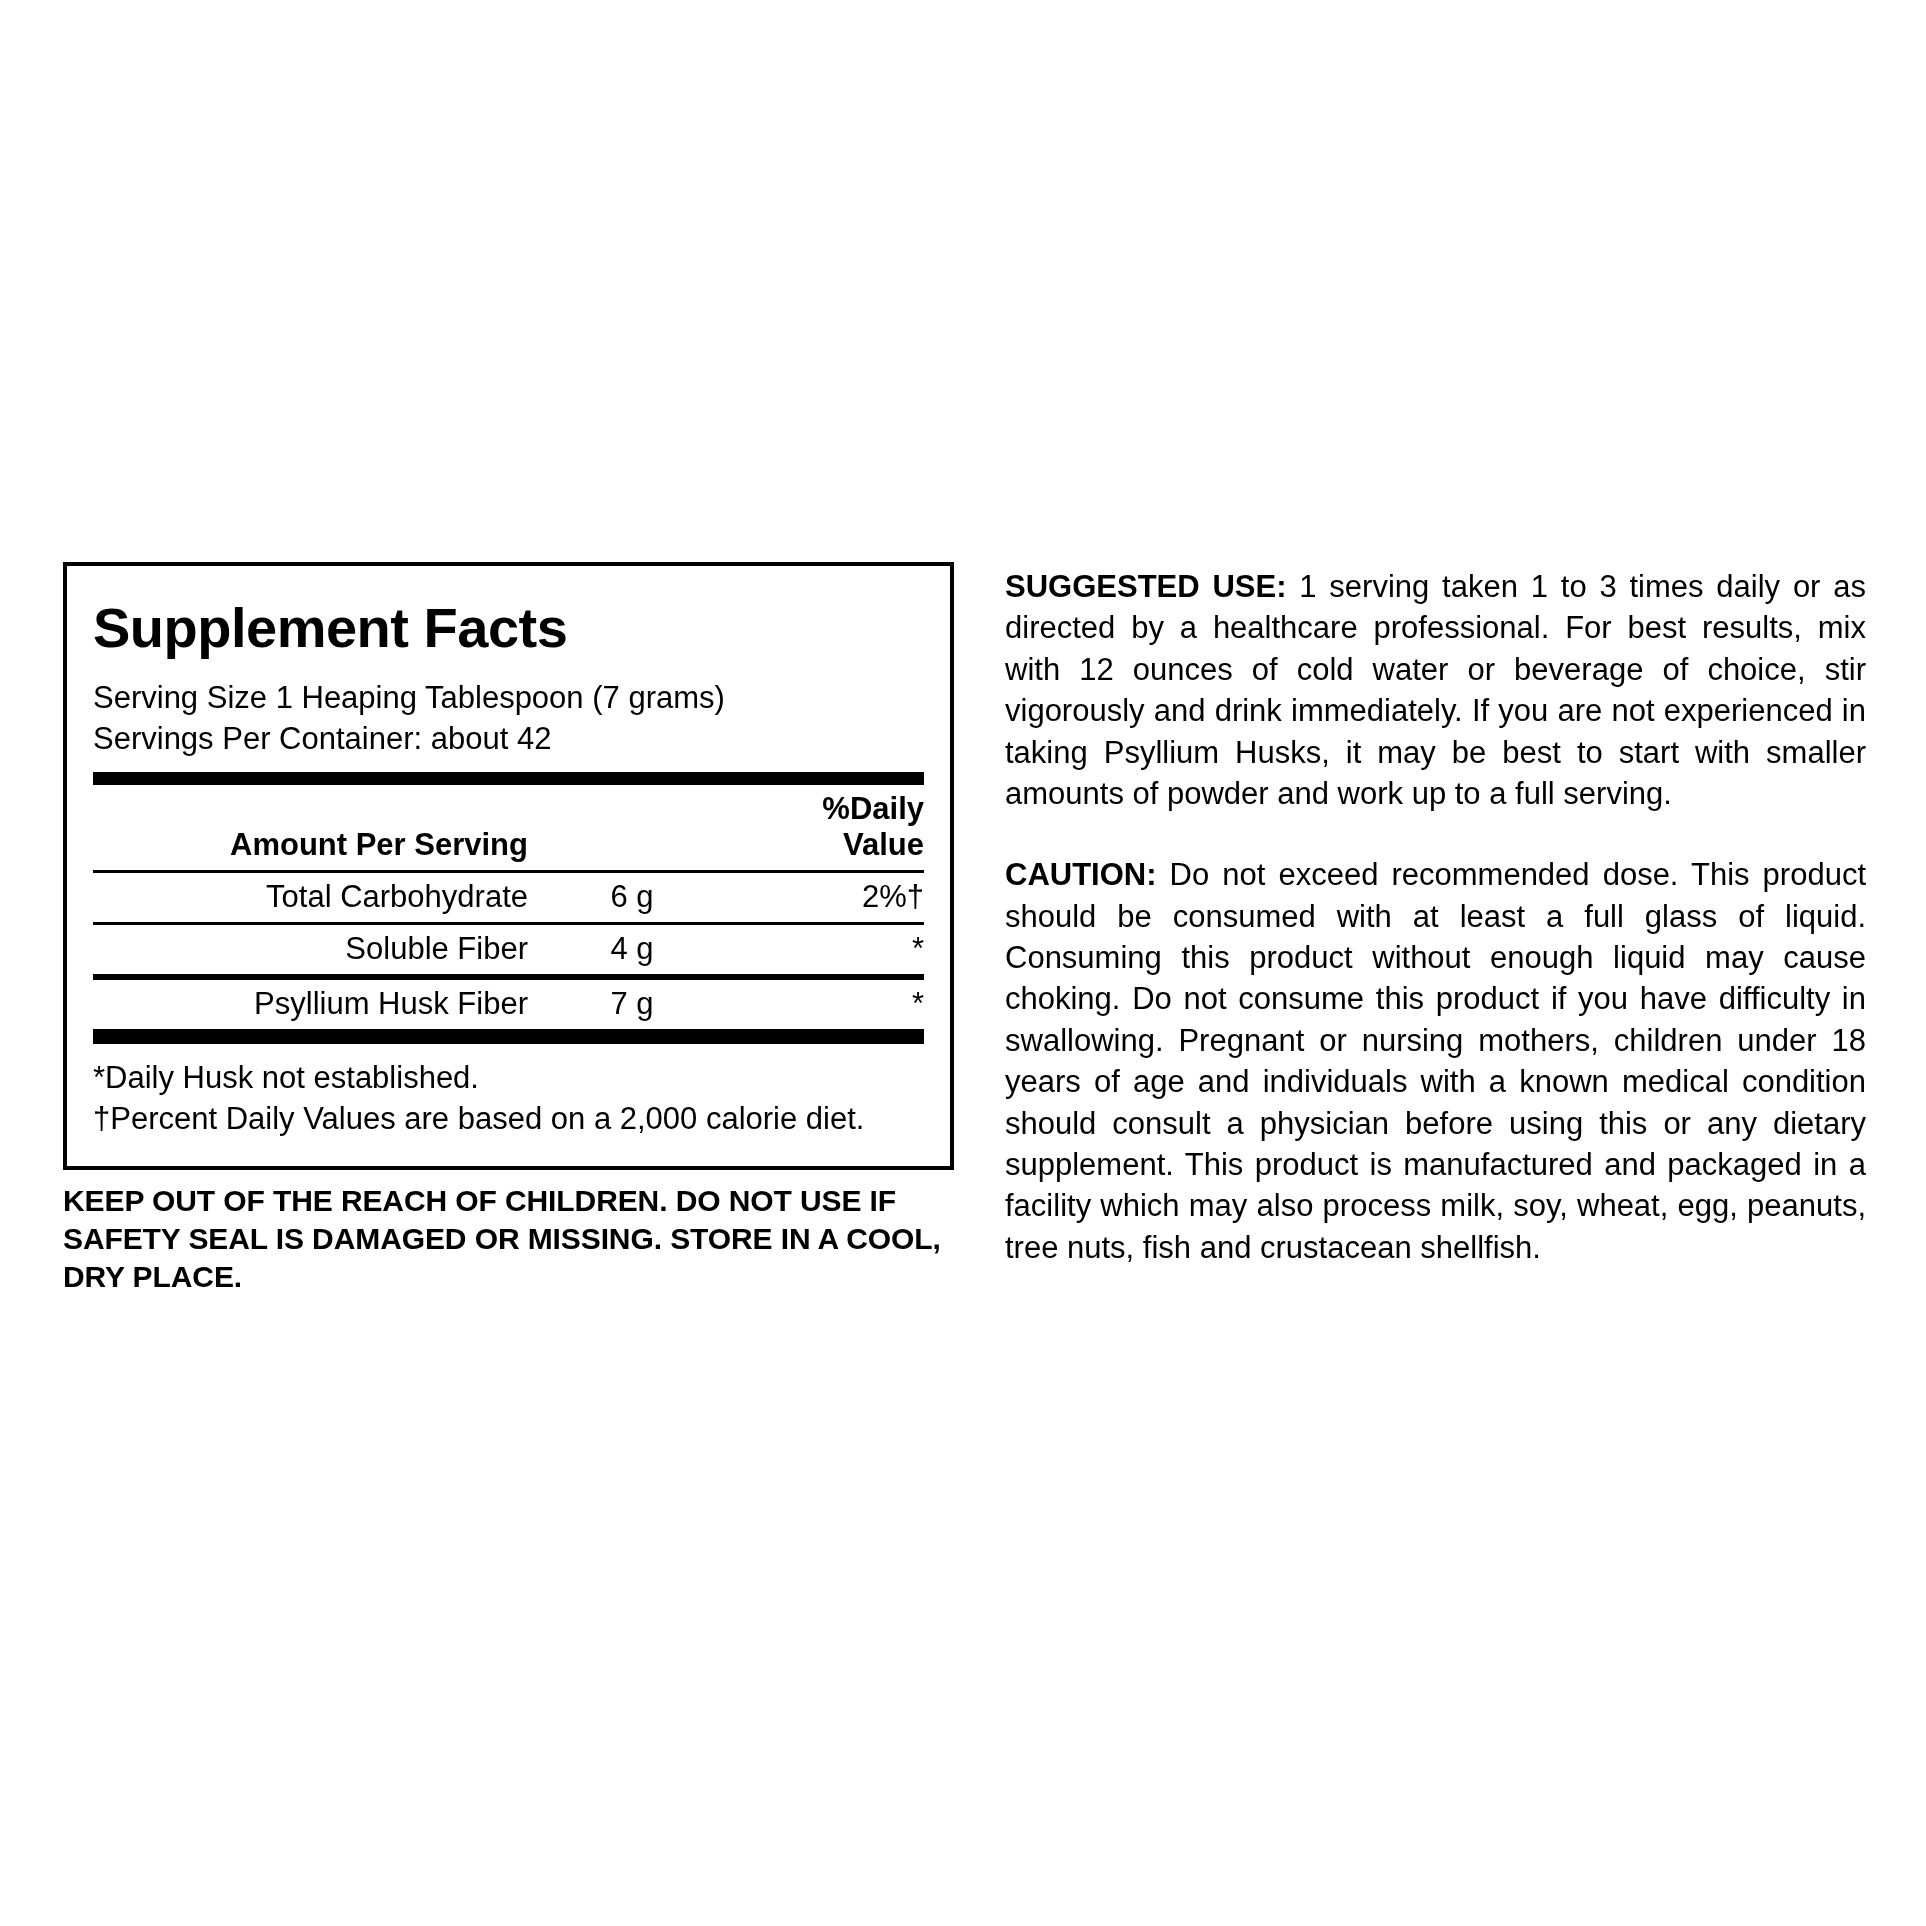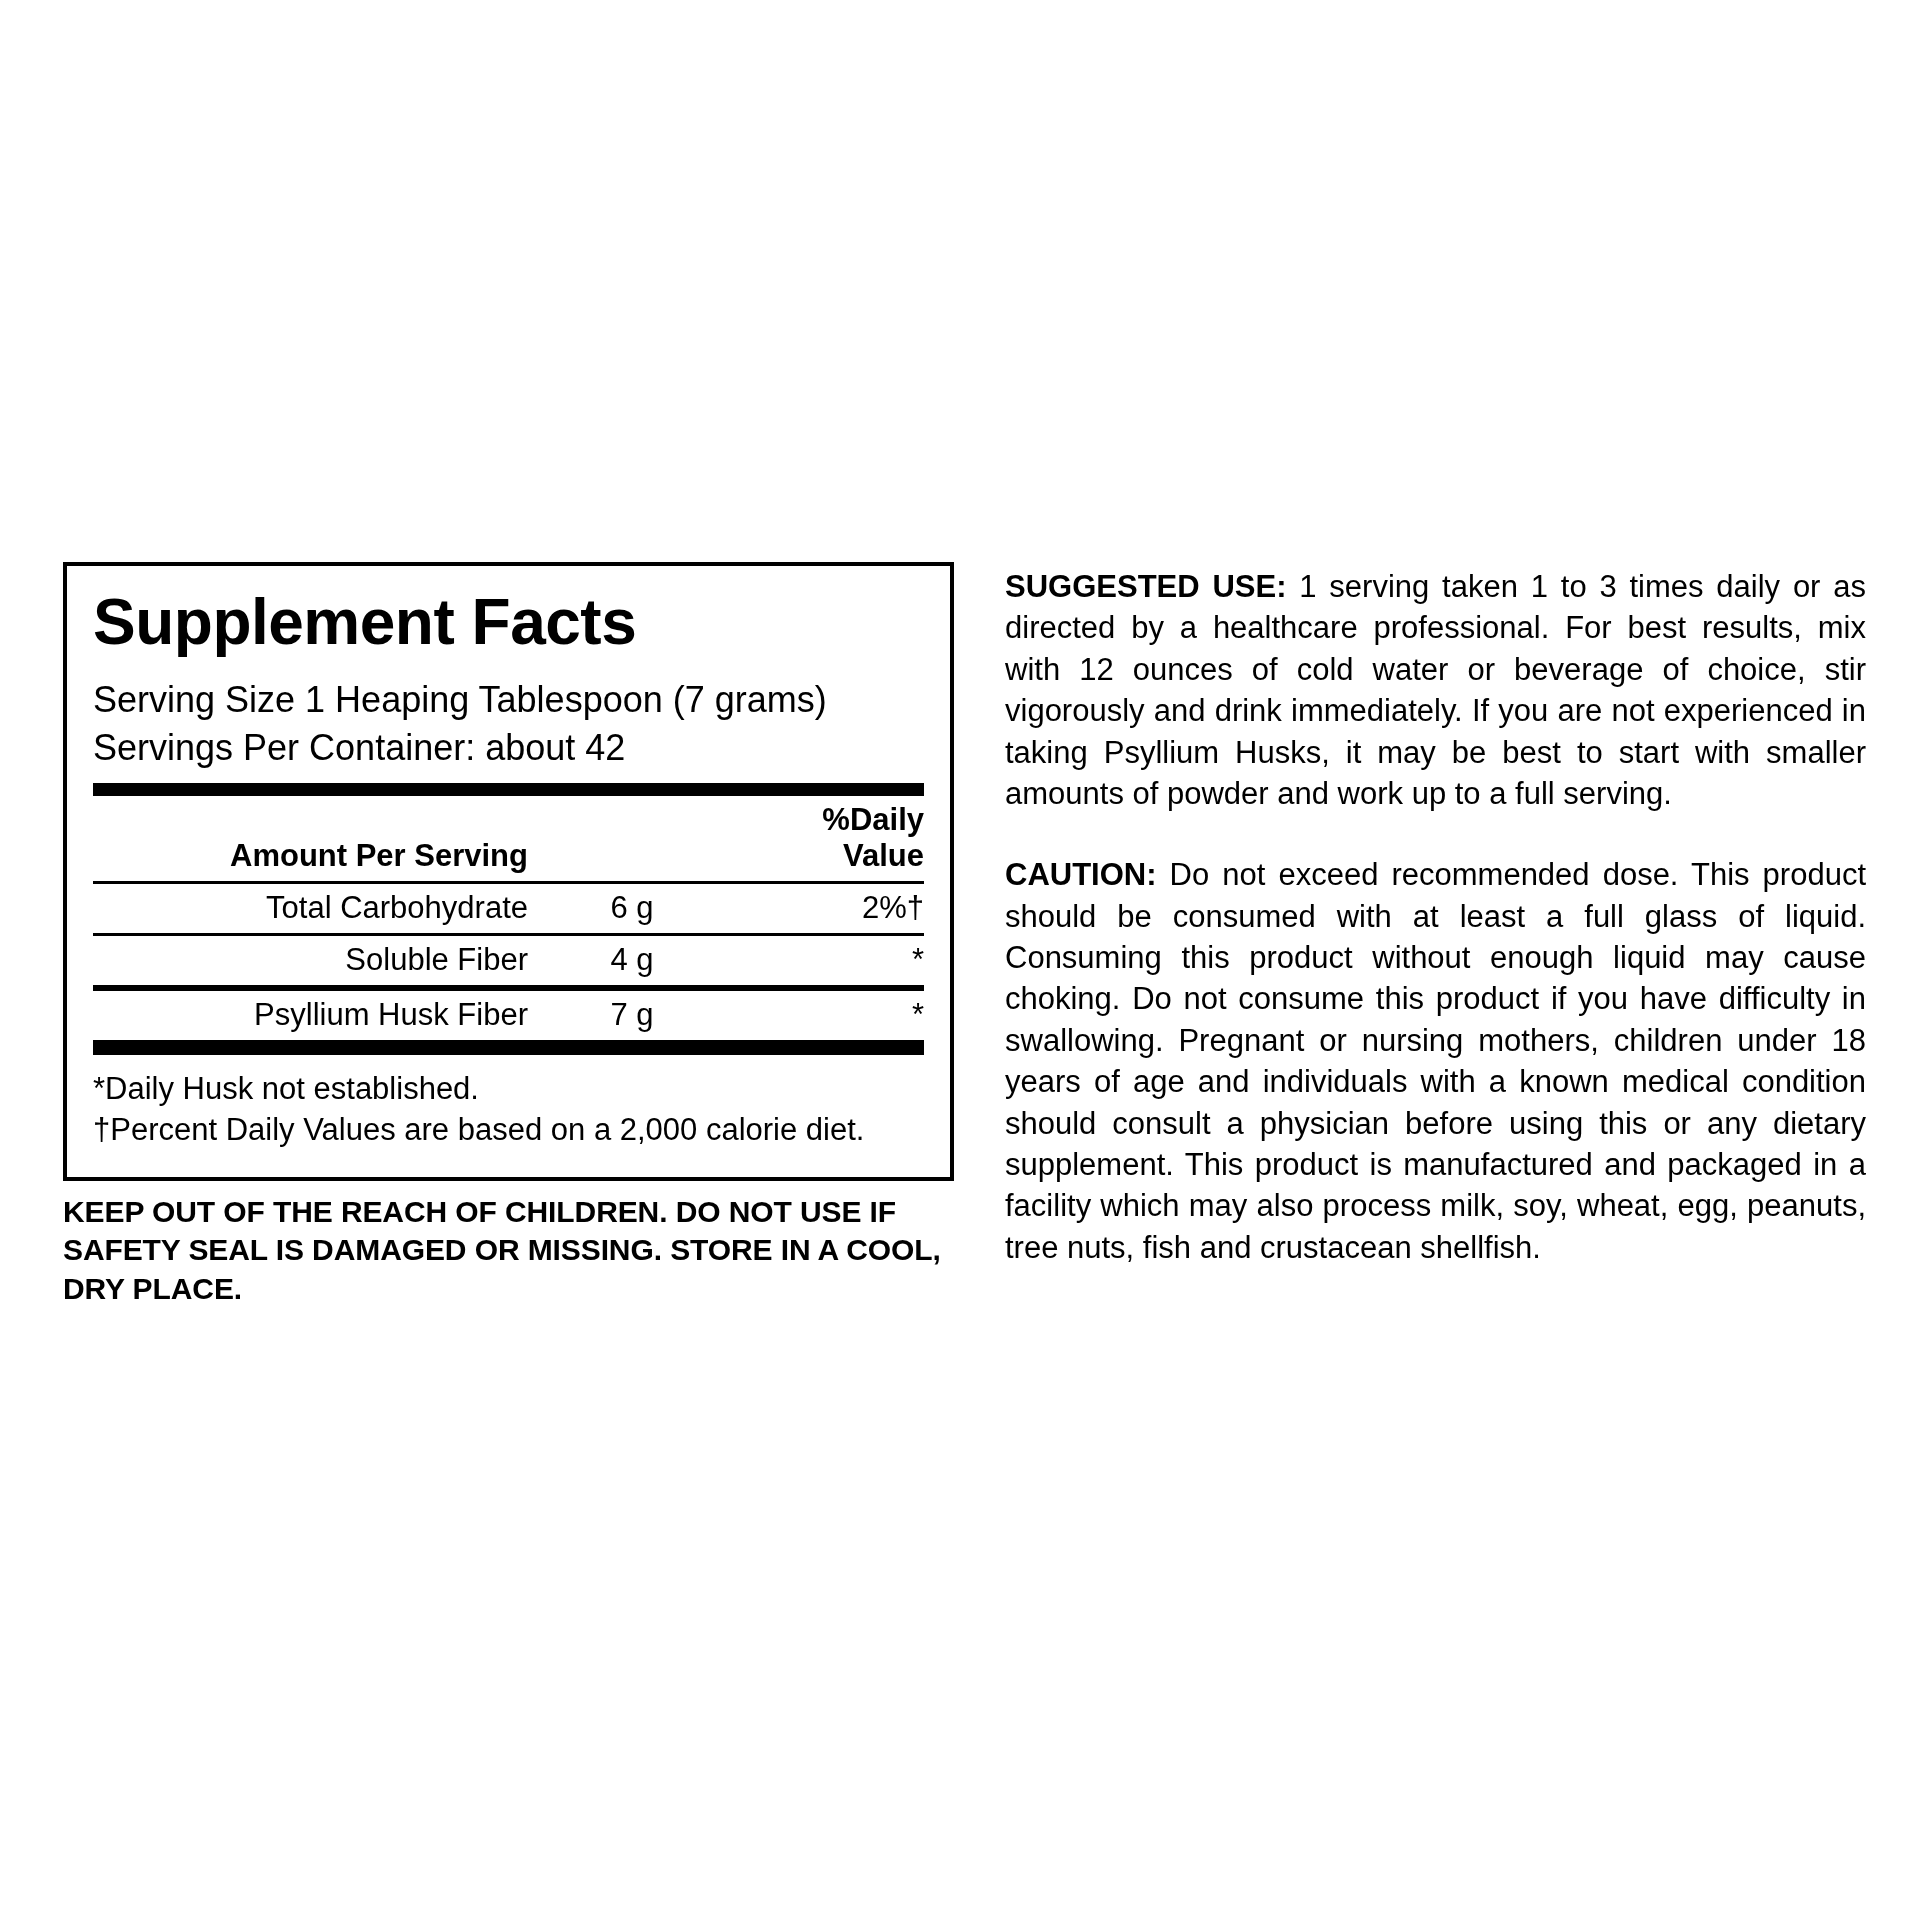--- a/index.html
+++ b/index.html
@@ -42,30 +42,30 @@
   
   .sf-panel {
     border: 4px solid #000;
     background: #fff;
     padding: 22px 26px 26px 26px;
     box-sizing: border-box;
     width: 891px;
   }
 
   .sf-title {
-    font-size: 64px;
+    font-size: 56px;
     font-weight: bold;
     letter-spacing: -0.5px;
     line-height: 1.0;
-    margin: 2px 0 22px 0;
+    margin: 12px 0 22px 0;
     white-space: nowrap;
   }
 
   .sf-serving {
-    font-size: 36px;
+    font-size: 31px;
     line-height: 1.32;
   }
 
   .rule-thick {
     height: 13px;
     background: #000;
     margin: 12px 0 0 0;
   }
   .rule-thick-bottom {
     height: 15px;

